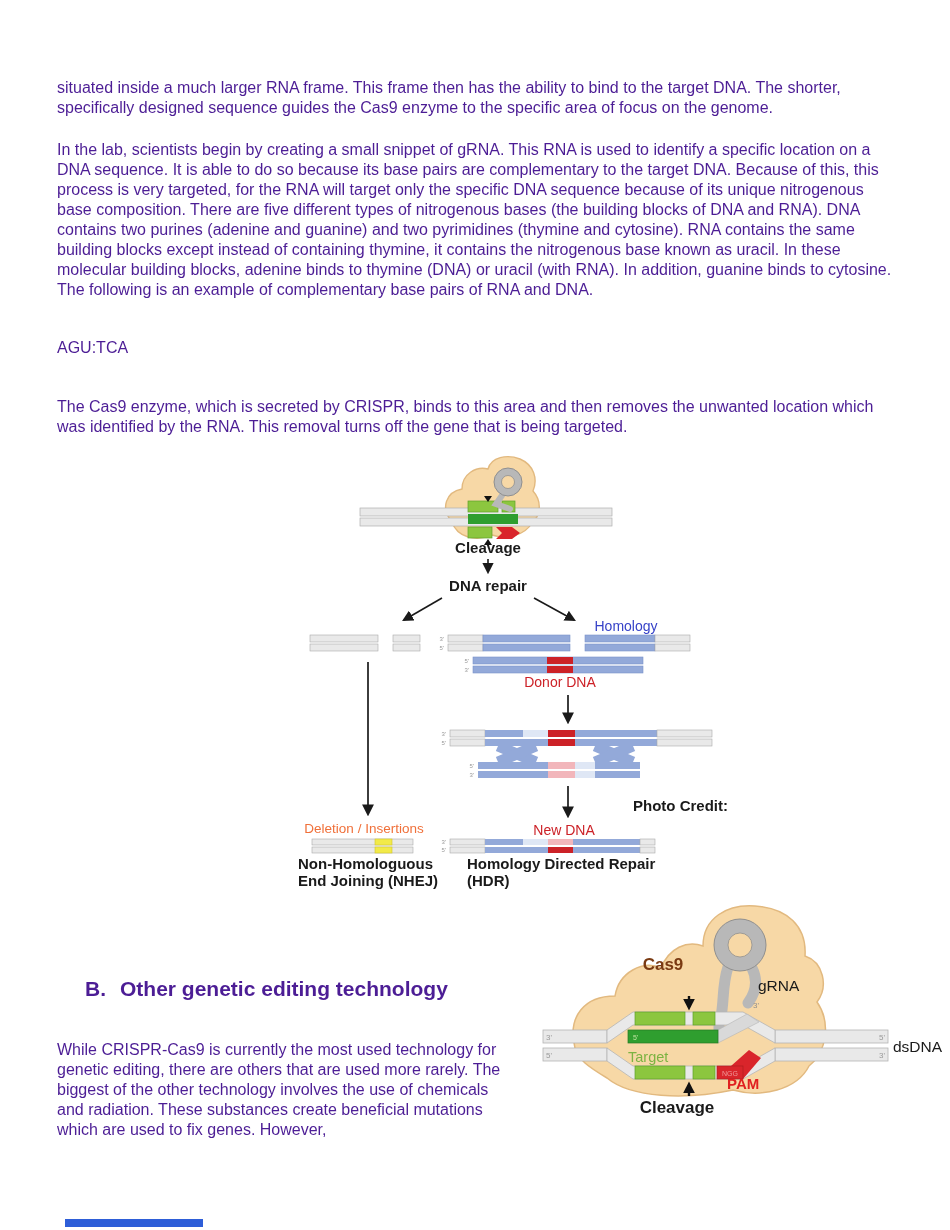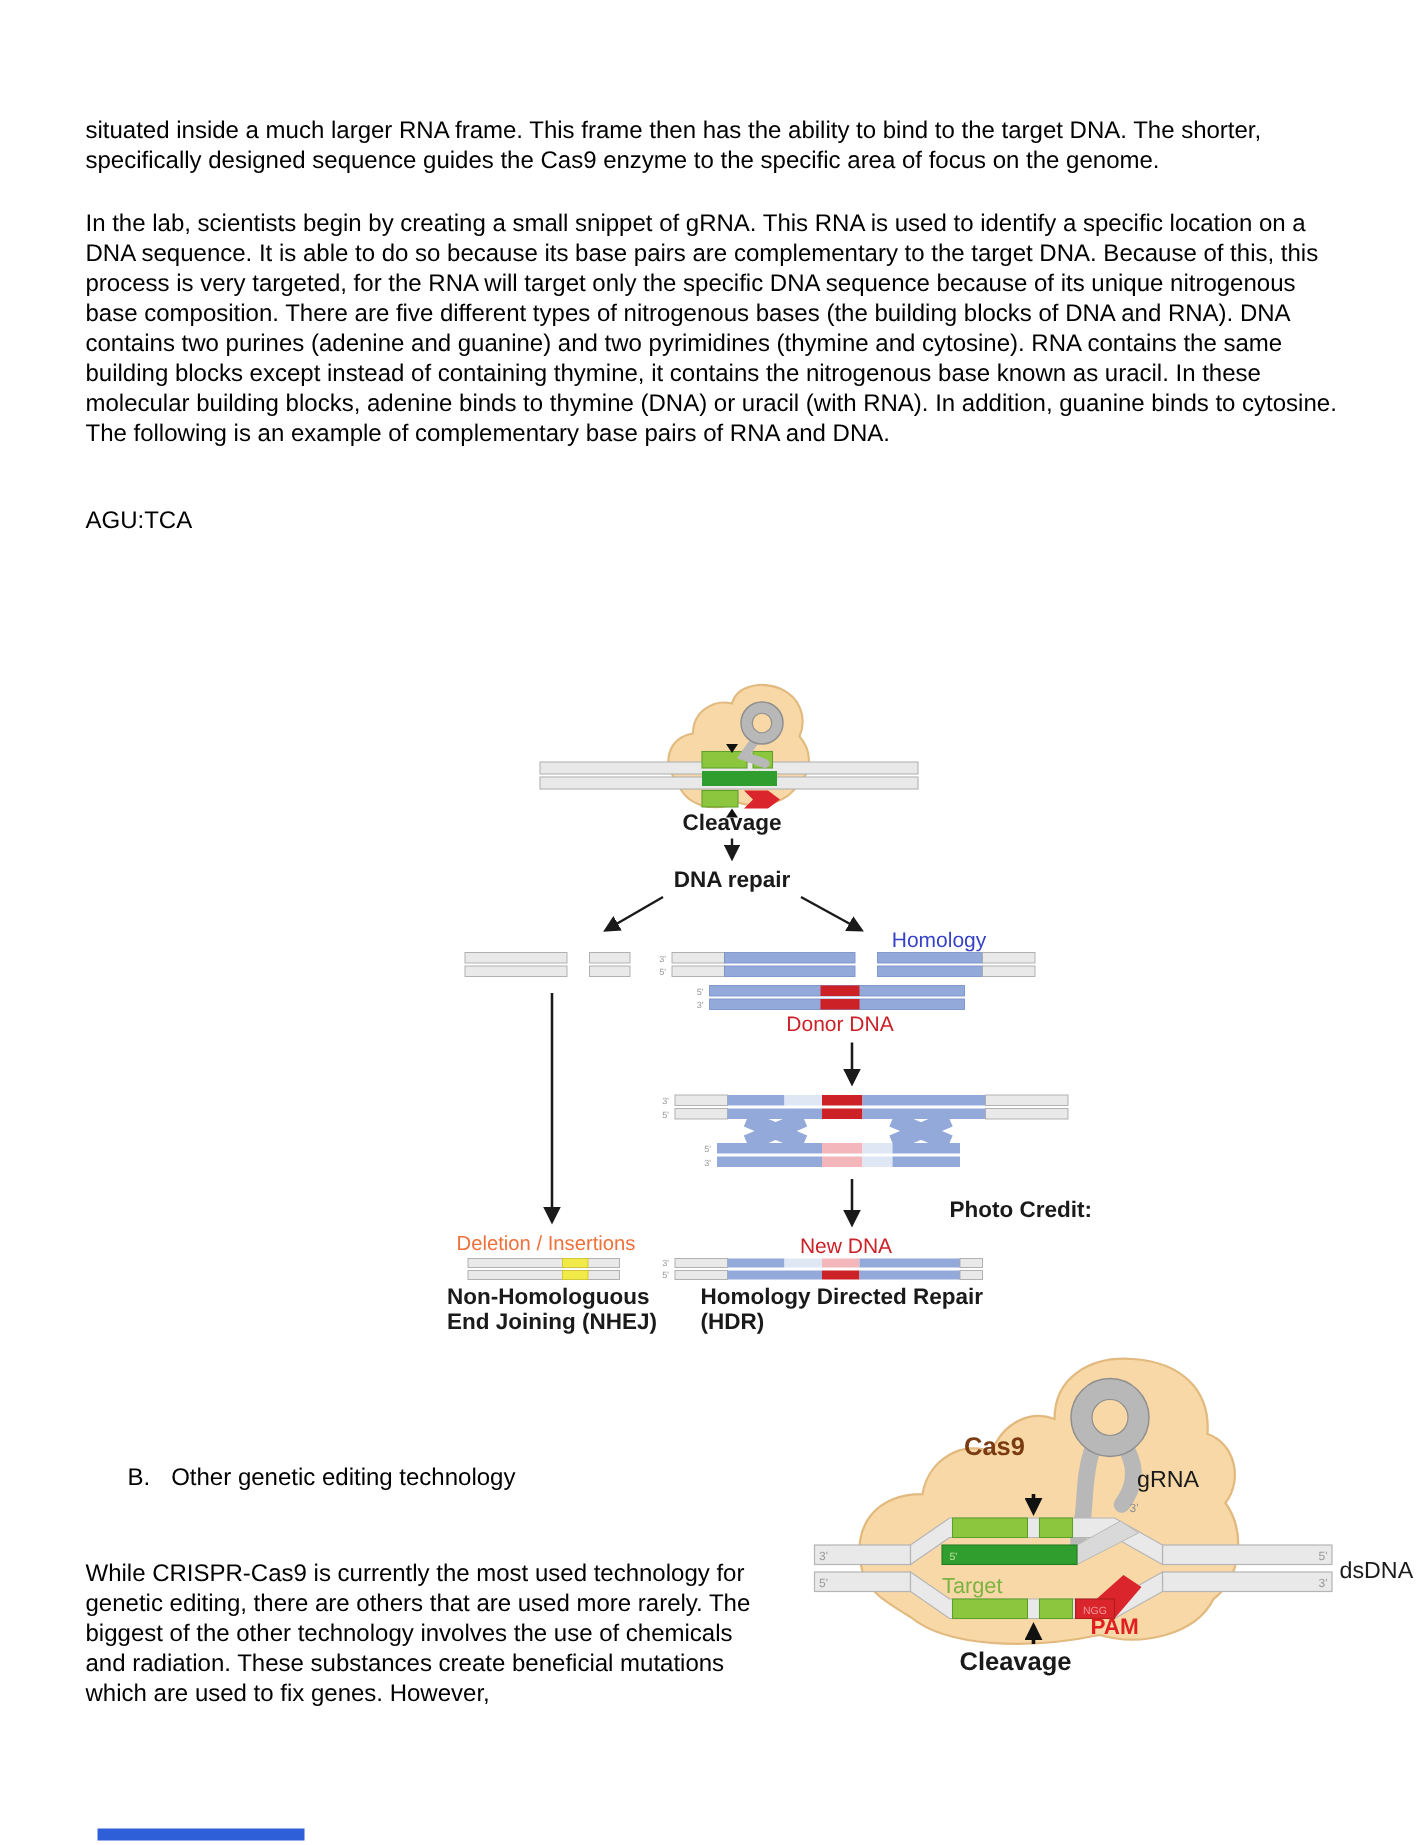--- a/index.html
+++ b/index.html
@@ -1,38 +1,39 @@
 <!DOCTYPE html>
 <html><head>
 <meta charset="utf-8">
 <style>
   html,body{margin:0;padding:0;background:#ffffff;}
   .page{position:relative;width:950px;height:1230px;background:#fff;overflow:hidden;
-        font-family:"Liberation Sans","DejaVu Sans",sans-serif;color:#000000;}
+        font-family:"Liberation Sans","DejaVu Sans",sans-serif;color:#4c1d95;}
   .para{position:absolute;font-size:16px;line-height:20px;letter-spacing:0;}
   .center-block{position:absolute;left:57px;width:838px;text-align:left;font-size:16px;line-height:20px;}
-  .heading-b{position:absolute;font-size:16px;font-weight:normal;text-align:center;}
+  .heading-b{position:absolute;font-size:21px;font-weight:bold;text-align:center;}
   .heading-b .num{display:inline-block;margin-right:14px;}
   .footer-bar{position:absolute;}
   svg{position:absolute;}
   svg text{font-family:"Liberation Sans","DejaVu Sans",sans-serif;}
 </style>
 </head>
 <body>
 
 <div class="page">
 
   <div class="para" style="top:78px;left:57px;width:838px;">situated inside a much larger RNA frame. This frame then has the ability to bind to the target DNA. The shorter, specifically designed sequence guides the Cas9 enzyme to the specific area of focus on the genome.</div>
 
   <div class="para" style="top:140px;left:57px;width:838px;">In the lab, scientists begin by creating a small snippet of gRNA. This RNA is used to identify a specific location on a DNA sequence. It is able to do so because its base pairs are complementary to the target DNA. Because of this, this process is very targeted, for the RNA will target only the specific DNA sequence because of its unique nitrogenous base composition. There are five different types of nitrogenous bases (the building blocks of DNA and RNA). DNA contains two purines (adenine and guanine) and two pyrimidines (thymine and cytosine). RNA contains the same building blocks except instead of containing thymine, it contains the nitrogenous base known as uracil. In these molecular building blocks, adenine binds to thymine (DNA) or uracil (with RNA). In addition, guanine binds to cytosine. The following is an example of complementary base pairs of RNA and DNA.</div>
 
   <div class="center-block" style="top:338px;">
     <div>AGU:TCA</div>
   </div>
 
+  <div class="para" style="top:397px;left:57px;width:838px;">The Cas9 enzyme, which is secreted by CRISPR, binds to this area and then removes the unwanted location which was identified by the RNA. This removal turns off the gene that is being targeted.</div>
 
   <svg style="left:290px;top:452px;" width="520" height="440" viewBox="0 0 520 440">
     <defs>
       <marker id="ah1" viewBox="0 0 10 10" refX="8" refY="5" markerWidth="7" markerHeight="7" orient="auto-start-reverse">
         <path d="M0,0 L10,5 L0,10 z" fill="#1a1a1a"></path>
       </marker>
     </defs>
 
     <g>
       <path d="M162,70 C150,56 156,40 172,37 C172,22 186,14 198,17 C201,5 217,2 230,7 C244,13 248,27 243,39 C252,49 251,63 242,71 C235,83 217,88 202,83 C185,90 167,85 162,70 Z" fill="#f7d8a6" stroke="#e2b97f" stroke-width="1.4"></path>

